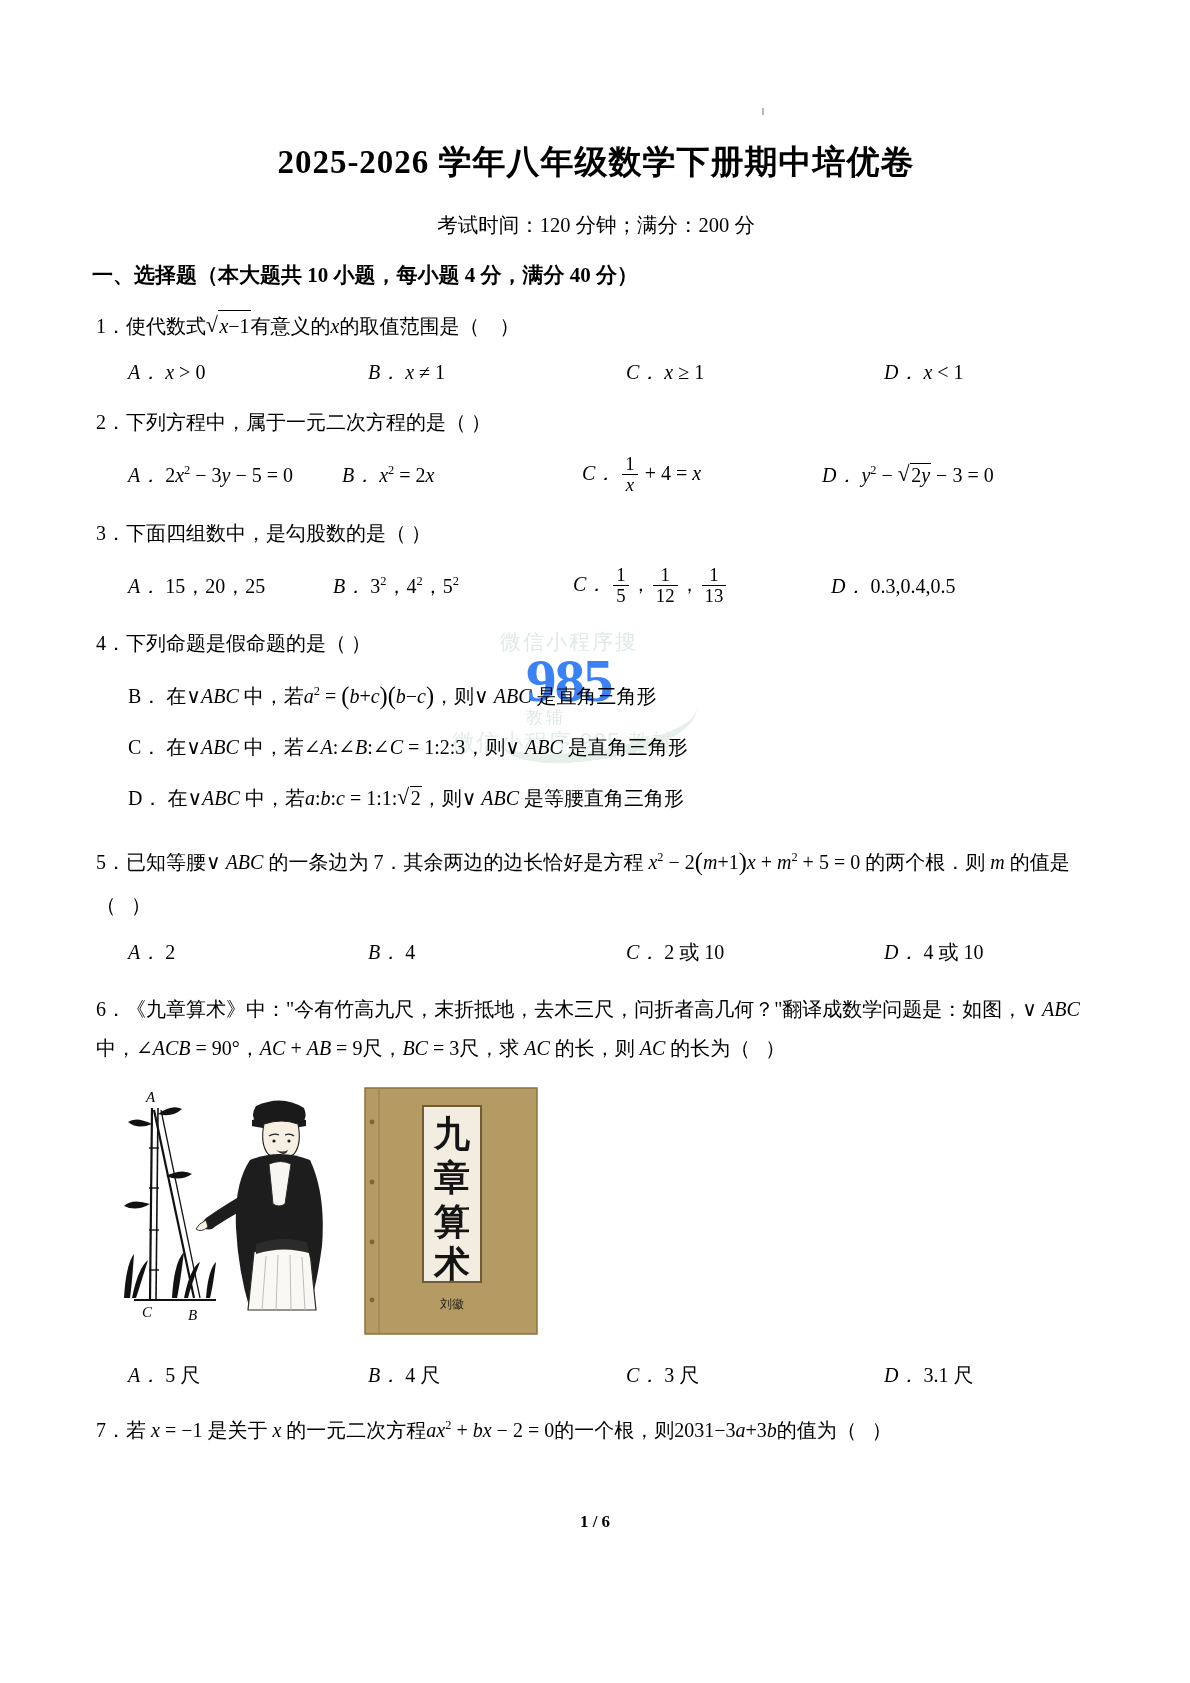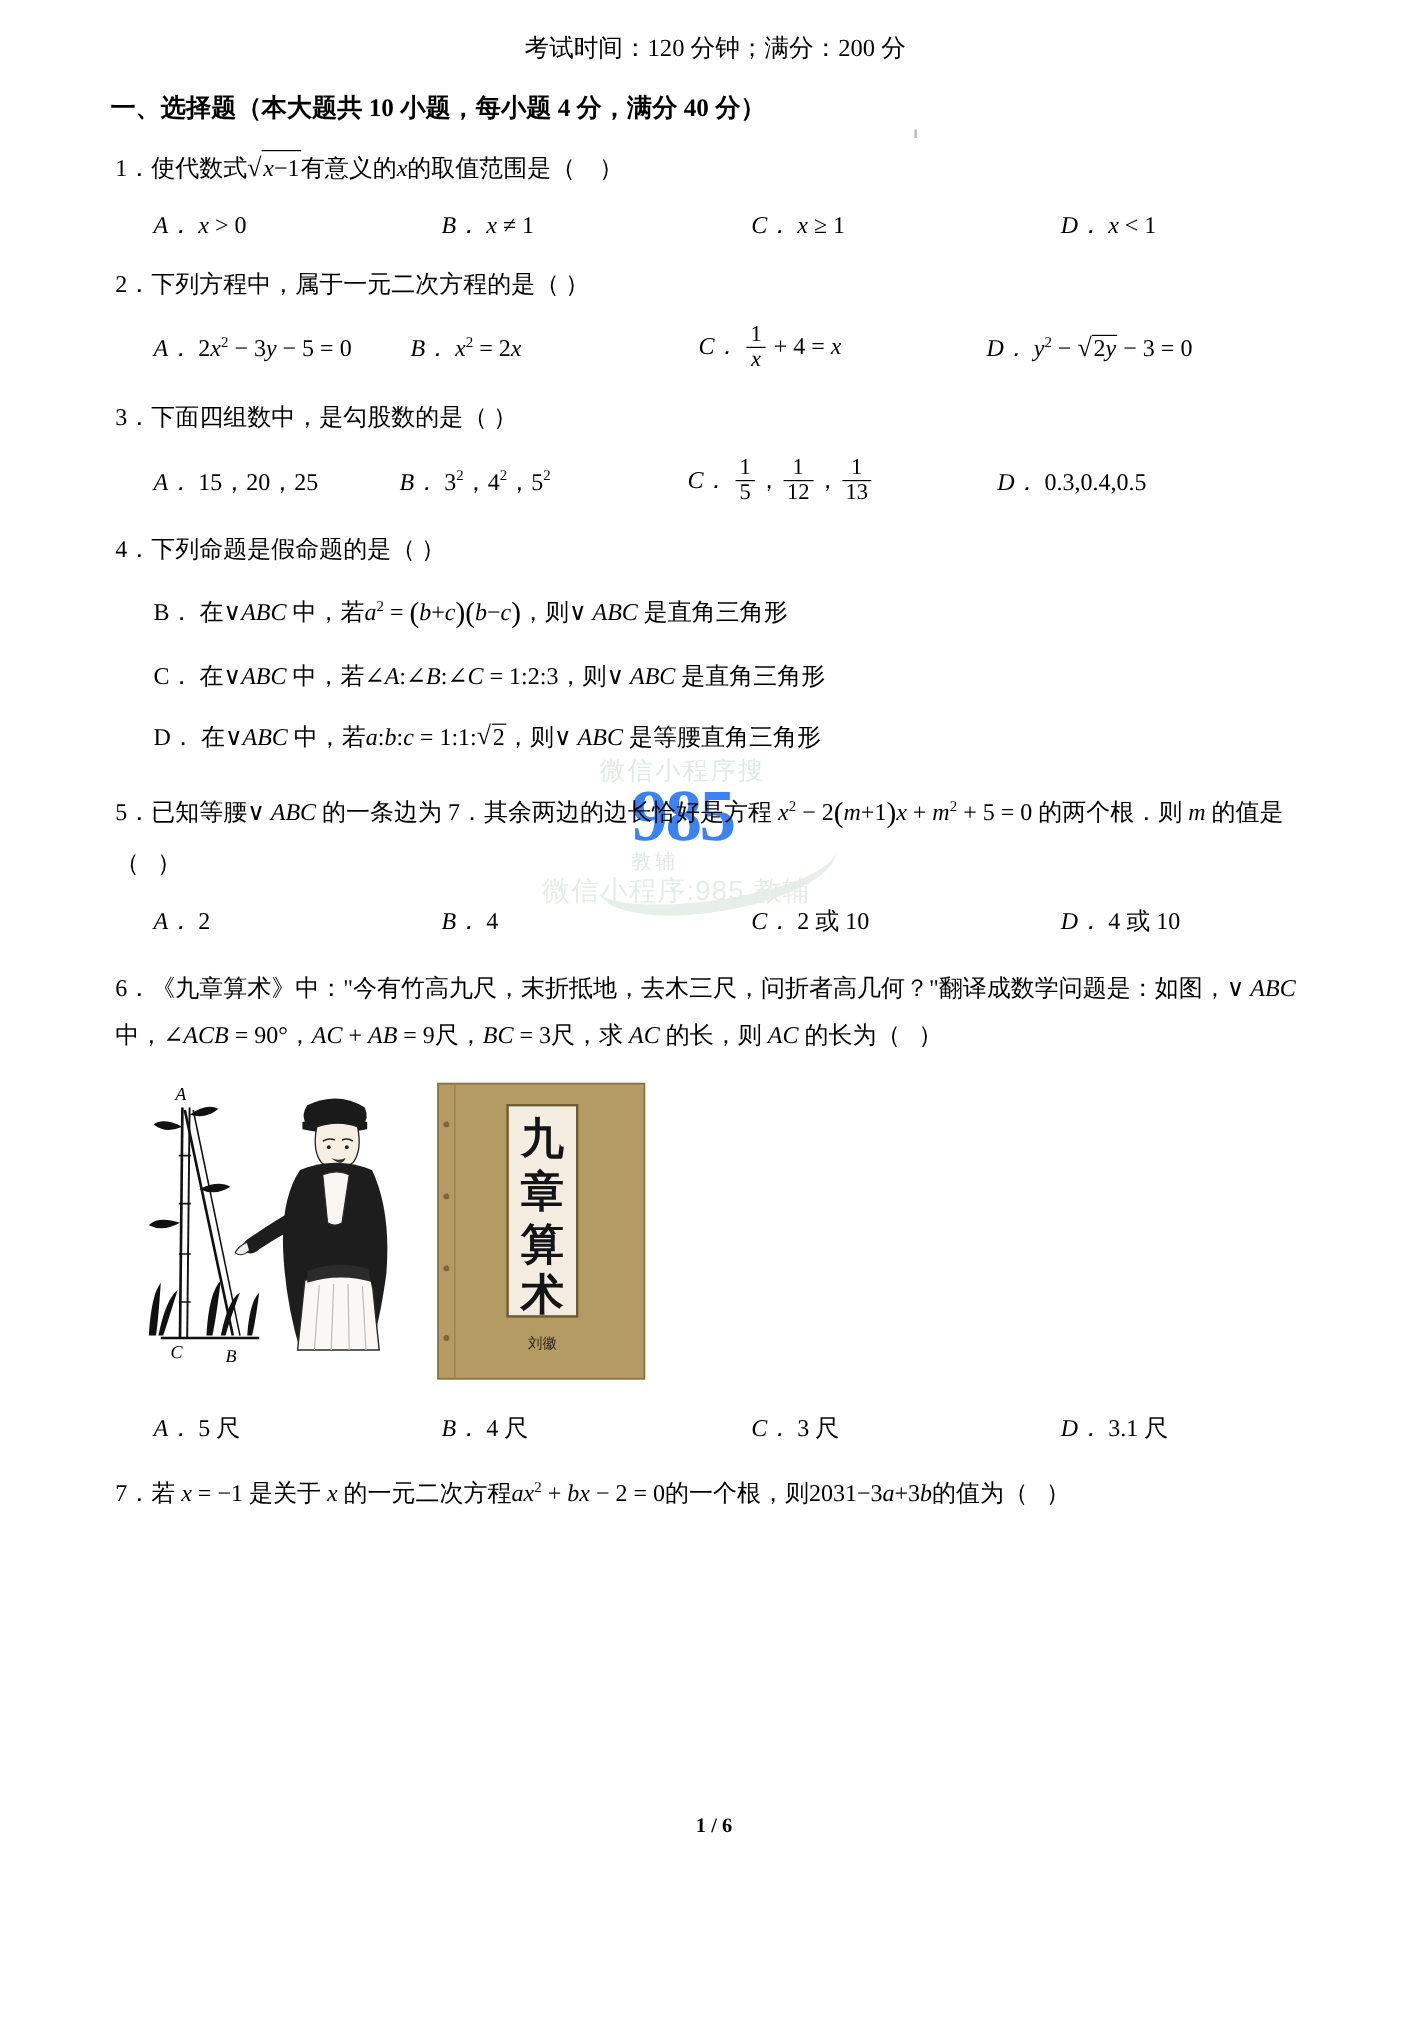--- a/index.html
+++ b/index.html
@@ -206,20 +206,21 @@
   <div class="topdot"></div>
 
   <div class="wm wm-top-text">微信小程序搜</div>
   <div class="wm wm-big">985</div>
   <div class="wm-swoosh"></div>
   <div class="wm wm-sub">教辅</div>
   <div class="wm wm-line">微信小程序:985 教辅</div>
 
   <div class="content">
 
+    <div class="doc-title">2025-2026 学年八年级数学下册期中培优卷</div>
 
     <div class="exam-meta">考试时间：120 分钟；满分：200 分</div>
 
 
     <div class="section-head">一、选择题（本大题共 10 小题，每小题 4 分，满分 40 分）</div>
 
     <div class="q">
       <span class="q-stem">
         <span>1．</span><span>使代数式</span><span class="sqrt"><span class="rad"><i>x</i>−1</span></span><span>有意义的</span><i>x</i><span>的取值范围是（</span>&nbsp;&nbsp;&nbsp;&nbsp;<span>）</span>
       </span>

